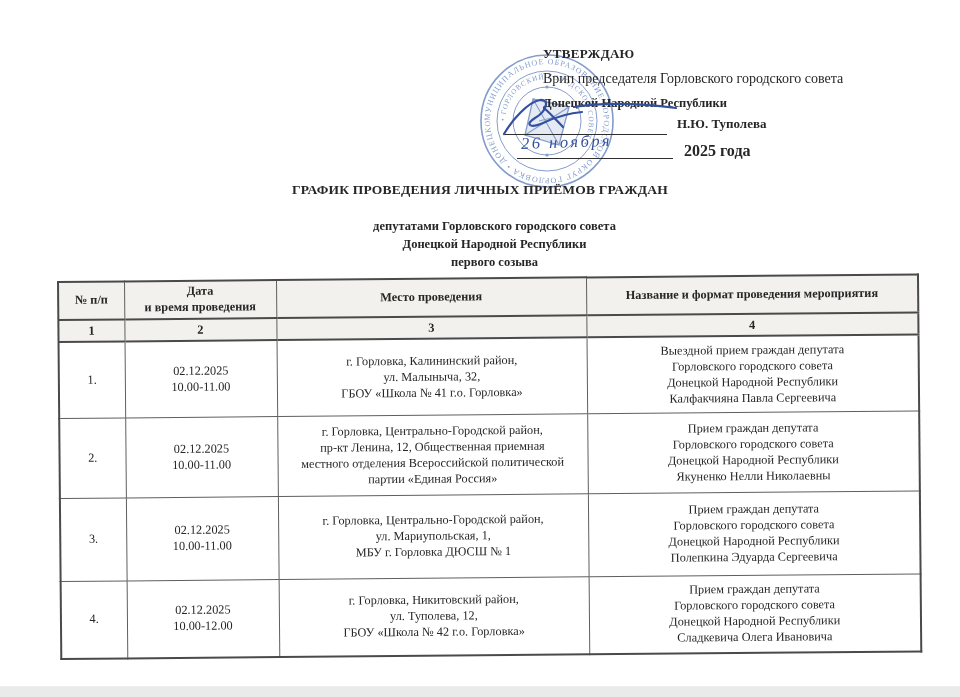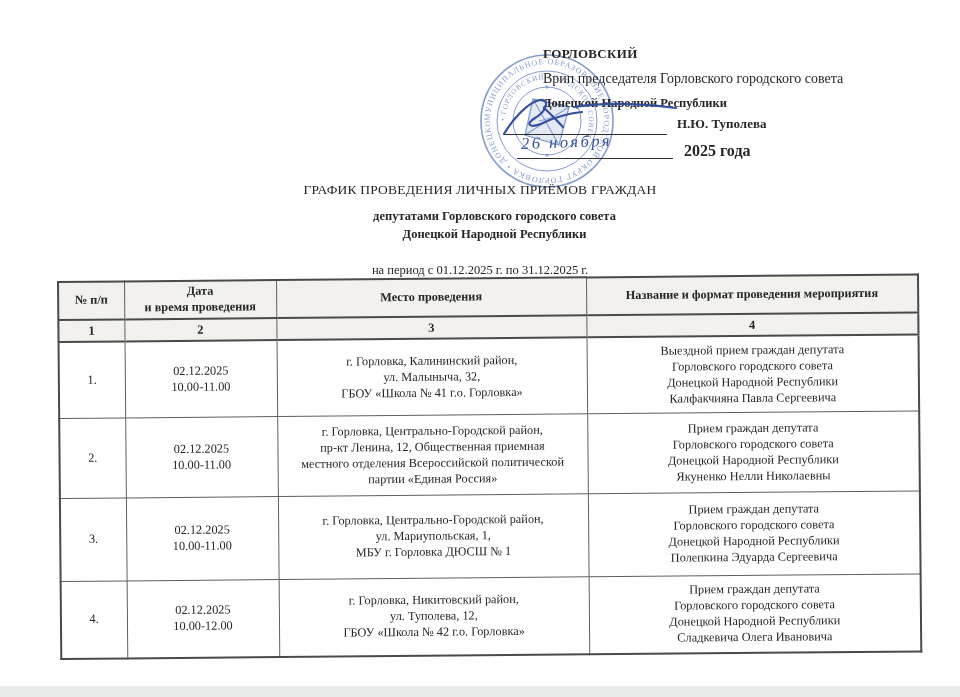--- a/index.html
+++ b/index.html
@@ -23,21 +23,21 @@
   .handwritten-date{
     left:521px;top:134px;
     font-style:italic;font-size:16.5px;letter-spacing:2.5px;
     color:#33509f;transform:rotate(-2deg);transform-origin:0 50%;
     white-space:nowrap;
   }
   .seal-svg{left:477px;top:51px;opacity:.72;}
   .signature-svg{left:494px;top:92px;}
   
   .title-block{left:0;top:181px;width:960px;text-align:center;line-height:18px;}
-  .title-main{font-weight:normal;font-size:13.5px;letter-spacing:.2px;margin-bottom:8px;}
+  .title-main{font-weight:bold;font-size:13.5px;letter-spacing:.2px;margin-bottom:18px;}
   .title-sub{font-weight:bold;font-size:12.5px;padding-left:29px;}
   .title-period{font-size:12.5px;margin-top:18px;}
   
   .table-wrap{left:57px;top:281px;width:860px;transform:rotate(-0.5deg);transform-origin:0 0;}
   table.schedule{border-collapse:collapse;table-layout:fixed;width:860px;
     border:2px solid #4a4a4a;}
   table.schedule td,table.schedule th{
     border:1px solid #5f5f5f;
     text-align:center;vertical-align:middle;
     font-size:12.3px;line-height:1.3;
@@ -75,21 +75,21 @@
     </text>
     <g>
       <polygon points="56,48 92,56 82,94 48,84" fill="rgba(85,119,184,0.22)" stroke="#5577b8" stroke-width="1.3"></polygon>
       <path d="M56,48 L82,94 M92,56 L48,84" stroke="#5577b8" stroke-width="1.1" fill="none"></path>
       <path d="M62,70 L78,66" stroke="#5577b8" stroke-width="1" fill="none"></path>
       <circle cx="70" cy="104" r="1.6" fill="#5577b8"></circle>
       <circle cx="70" cy="36" r="1.6" fill="#5577b8"></circle>
     </g>
   </svg>
 
-  <div class="abs approve-label">ГОРЛОВСКИЙ</div>
+  <div class="abs approve-label">УТВЕРЖДАЮ</div>
   <div class="abs position-line1">Врип председателя Горловского городского совета</div>
   <div class="abs position-line2">Донецкой Народной Республики</div>
 
   <div class="abs sig-line"></div>
 
   <svg class="abs signature-svg" width="190" height="50" viewBox="0 0 190 50">
     <g fill="none" stroke="#33509f" stroke-width="2.2" stroke-linecap="round">
       <path d="M10,42 C18,28 34,10 46,8 C56,7 53,19 41,26 C31,32 35,37 49,31 C62,25 74,21 88,20"></path>
       <path d="M80,15 C112,10 150,12 182,16"></path>
       <path d="M50,16 C57,22 63,29 69,35"></path>
@@ -99,20 +99,21 @@
   <div class="abs signer-name">Н.Ю. Туполева</div>
 
   <div class="abs date-line"></div>
   <div class="abs handwritten-date">26 ноября</div>
   <div class="abs year-label">2025 года</div>
 
   <div class="abs title-block">
     <div class="title-main">ГРАФИК ПРОВЕДЕНИЯ ЛИЧНЫХ ПРИЁМОВ ГРАЖДАН</div>
     <div class="title-sub">депутатами Горловского городского совета</div>
     <div class="title-sub">Донецкой Народной Республики</div>
+    <div class="title-sub">первого созыва</div>
     <div class="title-period">на период с 01.12.2025 г. по 31.12.2025 г.</div>
   </div>
 
   <div class="abs table-wrap">
     <table class="schedule">
       <colgroup>
         <col style="width:66px">
           <col style="width:152px">
           <col style="width:310px">
           <col style="width:332px">

